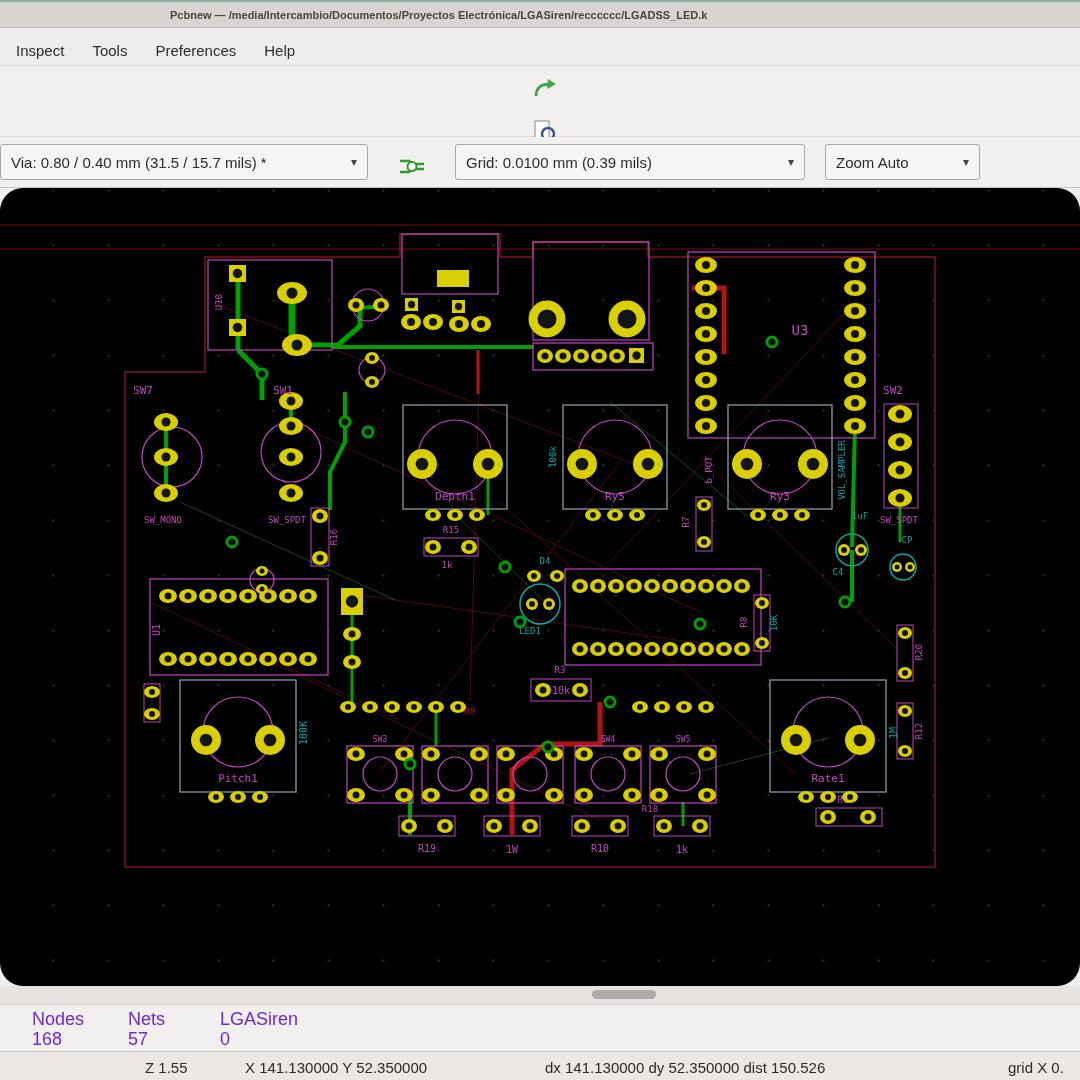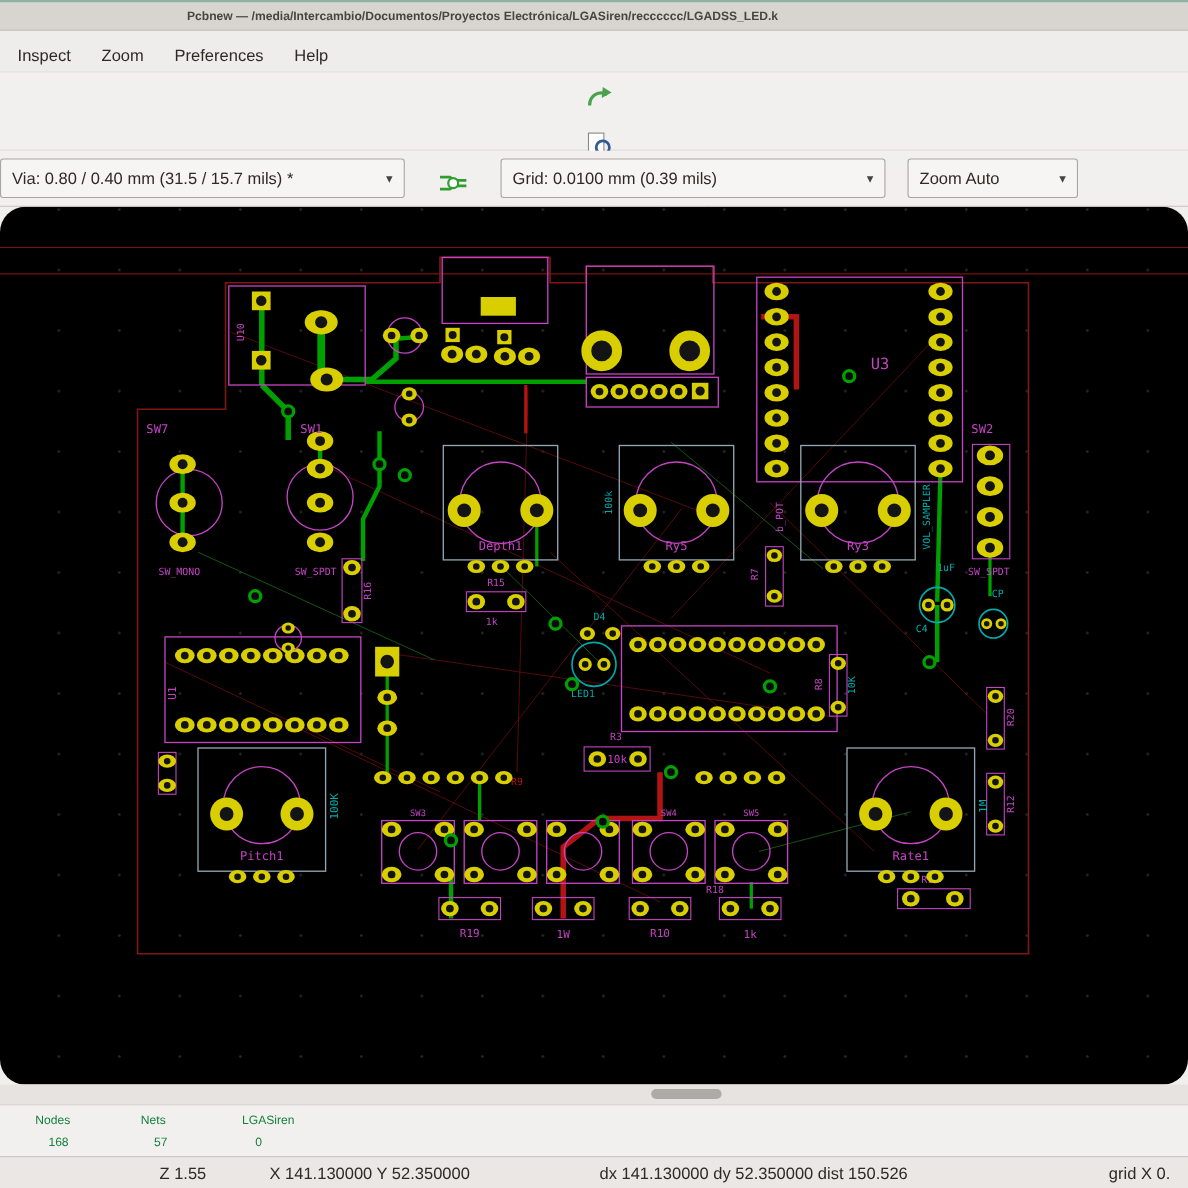--- a/index.html
+++ b/index.html
@@ -21,38 +21,38 @@
   .layer-combo{width:192px;padding-left:11px;}
   .swatch{width:18px;height:18px;background:#7a1010;border:1px solid #3a0808;margin-right:8px;flex:0 0 auto;}
   .t2-abs{position:absolute;top:7px;}
   .canvas{height:798px;background-color:#000;
     background-image:radial-gradient(#262626 1px,transparent 1.4px);
     background-size:55px 55px;background-position:26px 30px;position:relative;border-radius:23px;}
   .canvas svg{position:absolute;inset:0;width:100%;height:100%;}
   .canvas svg text{font-family:"DejaVu Sans Mono",monospace;}
   .hscroll{height:18px;background:#e6e3e0;position:relative;border-bottom:1px solid #d5d2ce;}
   .hthumb{position:absolute;left:592px;top:4px;width:64px;height:9px;border-radius:5px;background:#aeaba7;}
-  .status1{height:46px;background:#f2f0ee;position:relative;font-size:11px;color:#15803d;}
+  .status1{height:46px;background:#f2f0ee;position:relative;font-size:18px;color:#6d28d9;}
   .stat{position:absolute;top:5px;}
   .stat .lab{display:block;line-height:19px;}
-  .stat .val{display:block;line-height:21px;margin-left:12px;}
+  .stat .val{display:block;line-height:21px;}
   .status2{height:32px;background:#eae7e4;border-top:1px solid #c9c5c1;position:relative;
     font-size:15px;color:#2e2a26;white-space:nowrap;overflow:hidden;}
   .status2 span{position:absolute;top:0;line-height:31px;}
 </style>
 </head>
 <body>
 
 <div class="titlebar">
   <span>Pcbnew — /media/Intercambio/Documentos/Proyectos Electrónica/LGASiren/recccccc/LGADSS_LED.k</span>
 </div>
 
 <div class="menubar">
     <div class="menu-item">Inspect</div>
-    <div class="menu-item">Zoom</div>
+    <div class="menu-item">Tools</div>
     <div class="menu-item">Preferences</div>
     <div class="menu-item">Help</div>
   </div>
 
 <div class="toolbar main">
     <div class="tb-group">
       <div class="tb-btn">
         <svg width="28" height="28" viewBox="0 0 28 28">
           <path d="M5 22c0-10 9-14 16-10" fill="none" stroke="#4aa34a" stroke-width="3"></path>
           <path d="M17 5l8 5-9 5z" fill="#4aa34a"></path>

